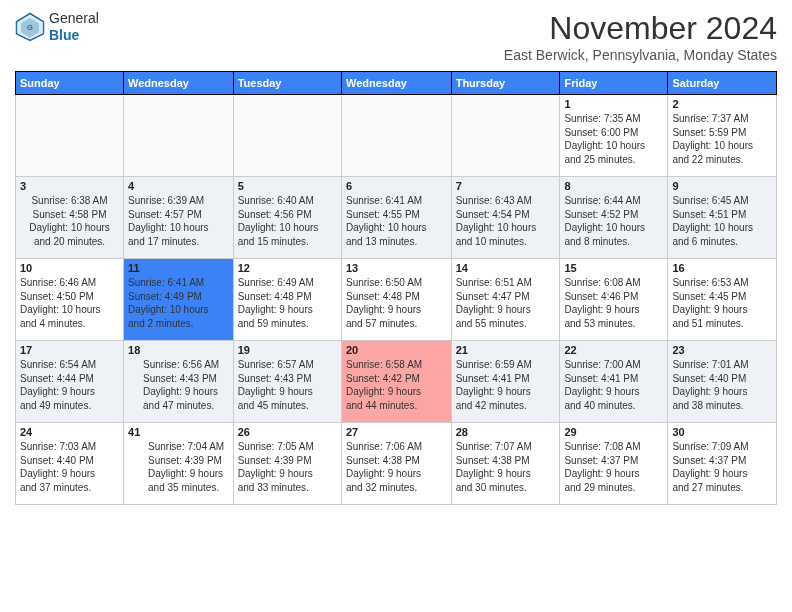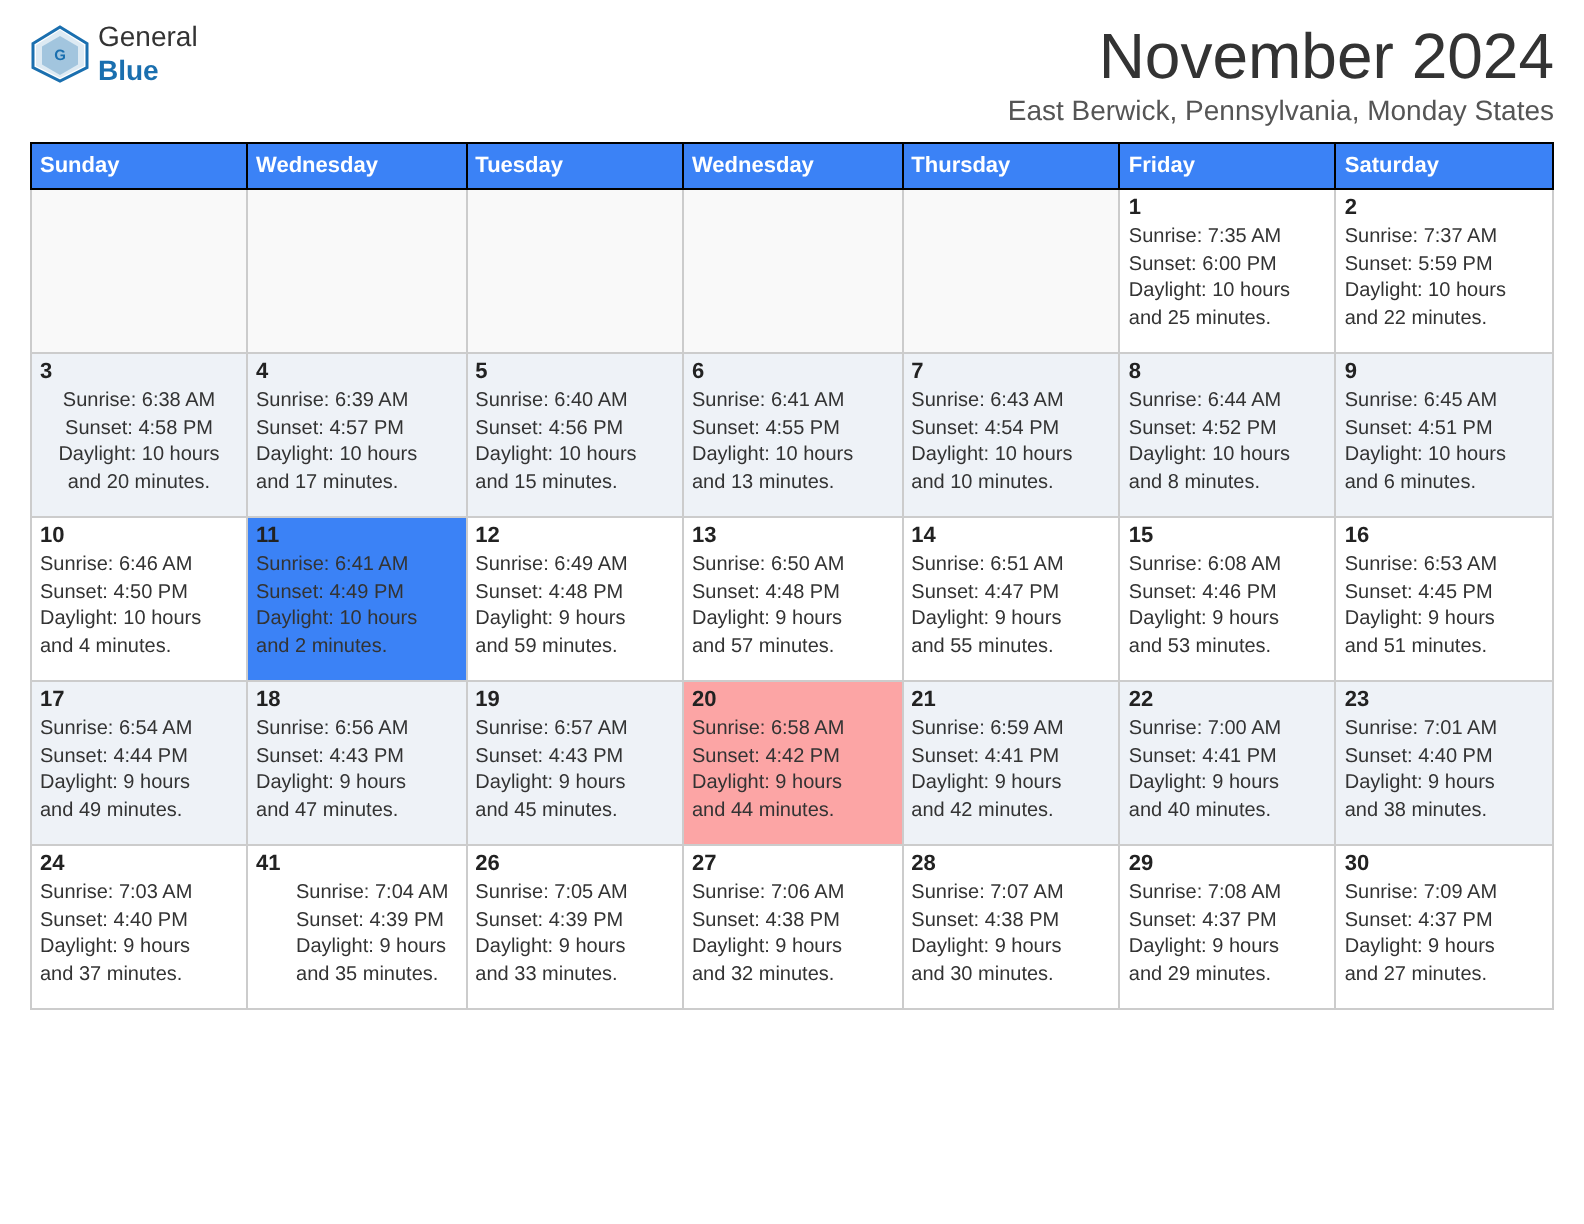--- a/index.html
+++ b/index.html
@@ -254,21 +254,21 @@
         <tr>
           <td style="background: rgb(238, 242, 247);">
             <span class="day-num">17</span>
             <div class="day-info" style="white-space: pre-line;">Sunrise: 6:54 AM
 Sunset: 4:44 PM
 Daylight: 9 hours
 and 49 minutes.</div>
           </td>
           <td style="background: rgb(238, 242, 247);">
             <span class="day-num">18</span>
-            <div class="day-info" style="white-space: pre-line;">Sunrise: 6:56 AM
+            <div class="day-info" style="white-space: pre-line; margin-left: 15px;">Sunrise: 6:56 AM
 Sunset: 4:43 PM
 Daylight: 9 hours
 and 47 minutes.</div>
           </td>
           <td style="background: rgb(238, 242, 247);">
             <span class="day-num">19</span>
             <div class="day-info" style="white-space: pre-line;">Sunrise: 6:57 AM
 Sunset: 4:43 PM
 Daylight: 9 hours
 and 45 minutes.</div>

